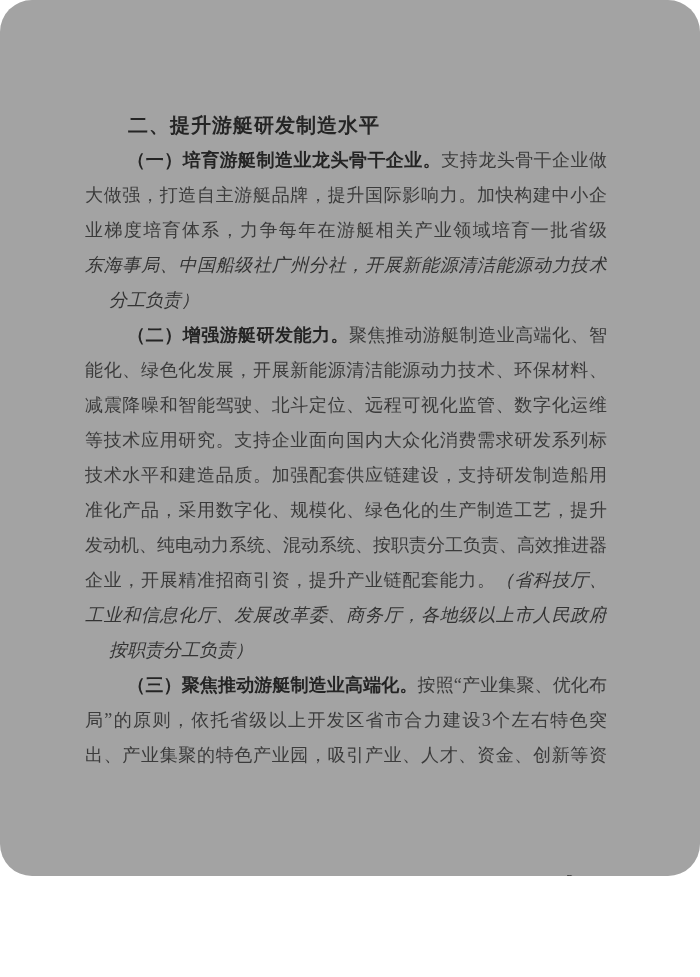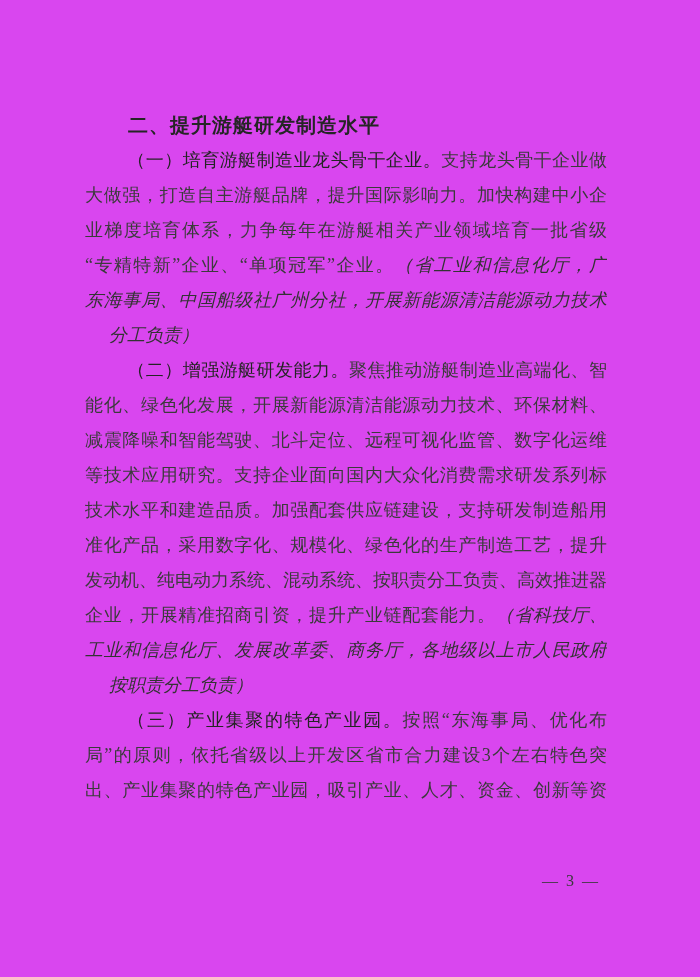--- a/index.html
+++ b/index.html
@@ -10,23 +10,24 @@
     width: 700px;
     height: 977px;
     position: relative;
     background: #ffffff;
     font-family: "Liberation Serif", "DejaVu Serif", serif;
   }
   .page {
     position: absolute;
     left: 0; top: 0;
     width: 700px;
-    height: 977px;
-    background: #d946ef;
+    height: 876px;
+    background: #a3a3a3;
     overflow: hidden;
+    border-radius: 32px;
   }
   .content {
     position: absolute;
     left: 85px;
     top: 108px;
     width: 522px;
     color: #3b3b3b;
     font-size: 18px;
     line-height: 35px;
   }
@@ -48,21 +49,21 @@
     text-align-last: justify;
   }
   .line.indent {
     text-indent: 2.35em;
   }
   .line.no-just {
     text-align-last: left;
     margin-left: 24px;
   }
   .seg-lead {
-    font-weight: normal;
+    font-weight: bold;
     color: #242424;
     margin-top: 7px;
   }
   .seg-body {
     color: #3b3b3b;
   }
   .seg-kaiti {
     font-style: italic;
     color: #333333;
   }
@@ -80,32 +81,31 @@
 </head>
 <body>
 
 <div class="page">
   <div class="content">
     <div class="doc-heading">二、提升游艇研发制造水平</div>
     <div>
         <div class="line indent"><span class="seg-lead">（一）培育游艇制造业龙头骨干企业。</span><span class="seg-body">支持龙头骨干企业做</span></div>
         <div class="line"><span class="seg-body">大做强，打造自主游艇品牌，提升国际影响力。加快构建中小企</span></div>
         <div class="line"><span class="seg-body">业梯度培育体系，力争每年在游艇相关产业领域培育一批省级</span></div>
-        <div class="line"><span class="seg-body">“专精特新”企业、“单项冠军”企业。</span><span class="seg-kaiti">（省工业和信息化厅，广</span></div>
         <div class="line"><span class="seg-kaiti">东海事局、中国船级社广州分社，开展新能源清洁能源动力技术</span></div>
         <div class="line no-just"><span class="seg-kaiti">分工负责）</span></div>
         <div class="line indent"><span class="seg-lead">（二）增强游艇研发能力。</span><span class="seg-body">聚焦推动游艇制造业高端化、智</span></div>
         <div class="line"><span class="seg-body">能化、绿色化发展，开展新能源清洁能源动力技术、环保材料、</span></div>
         <div class="line"><span class="seg-body">减震降噪和智能驾驶、北斗定位、远程可视化监管、数字化运维</span></div>
         <div class="line"><span class="seg-body">等技术应用研究。支持企业面向国内大众化消费需求研发系列标</span></div>
         <div class="line"><span class="seg-body">技术水平和建造品质。加强配套供应链建设，支持研发制造船用</span></div>
         <div class="line"><span class="seg-body">准化产品，采用数字化、规模化、绿色化的生产制造工艺，提升</span></div>
         <div class="line"><span class="seg-body">发动机、纯电动力系统、混动系统、按职责分工负责、高效推进器</span></div>
         <div class="line"><span class="seg-body">企业，开展精准招商引资，提升产业链配套能力。</span><span class="seg-kaiti">（省科技厅、</span></div>
         <div class="line"><span class="seg-kaiti">工业和信息化厅、发展改革委、商务厅，各地级以上市人民政府</span></div>
         <div class="line no-just"><span class="seg-kaiti">按职责分工负责）</span></div>
-        <div class="line indent"><span class="seg-lead">（三）产业集聚的特色产业园。</span><span class="seg-body">按照“东海事局、优化布</span></div>
+        <div class="line indent"><span class="seg-lead">（三）聚焦推动游艇制造业高端化。</span><span class="seg-body">按照“产业集聚、优化布</span></div>
         <div class="line"><span class="seg-body">局”的原则，依托省级以上开发区省市合力建设3个左右特色突</span></div>
         <div class="line"><span class="seg-body">出、产业集聚的特色产业园，吸引产业、人才、资金、创新等资</span></div>
       </div>
   </div>
   <div class="page-number">— 3 —</div>
 </div>
 
 </body></html>

